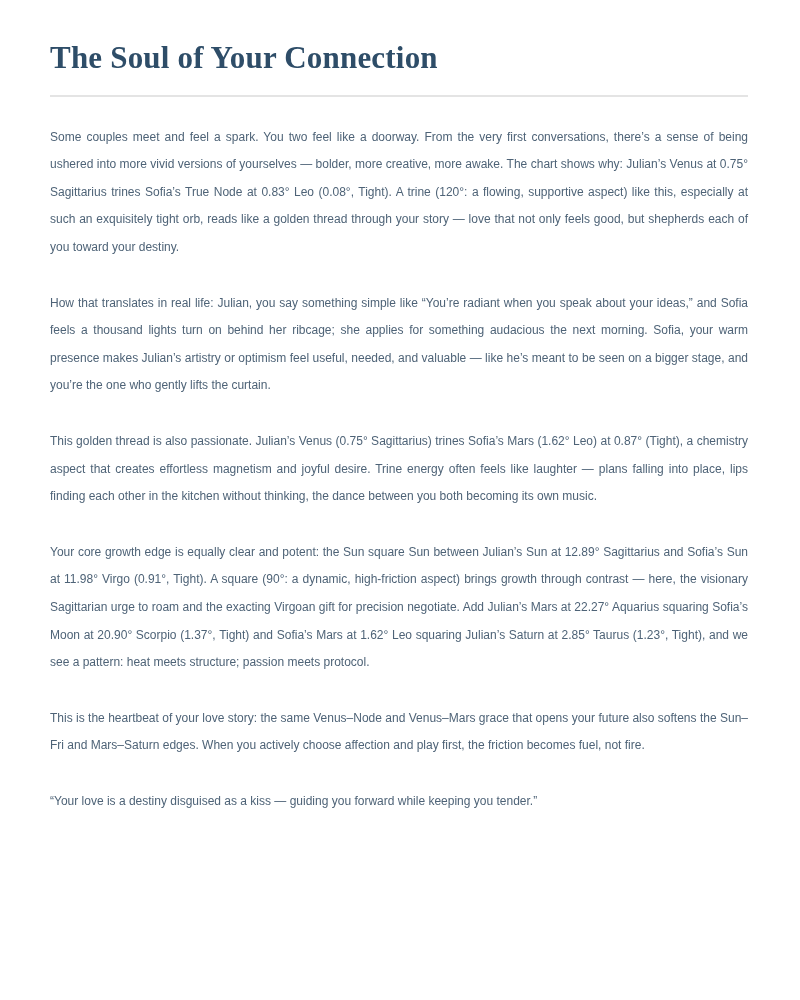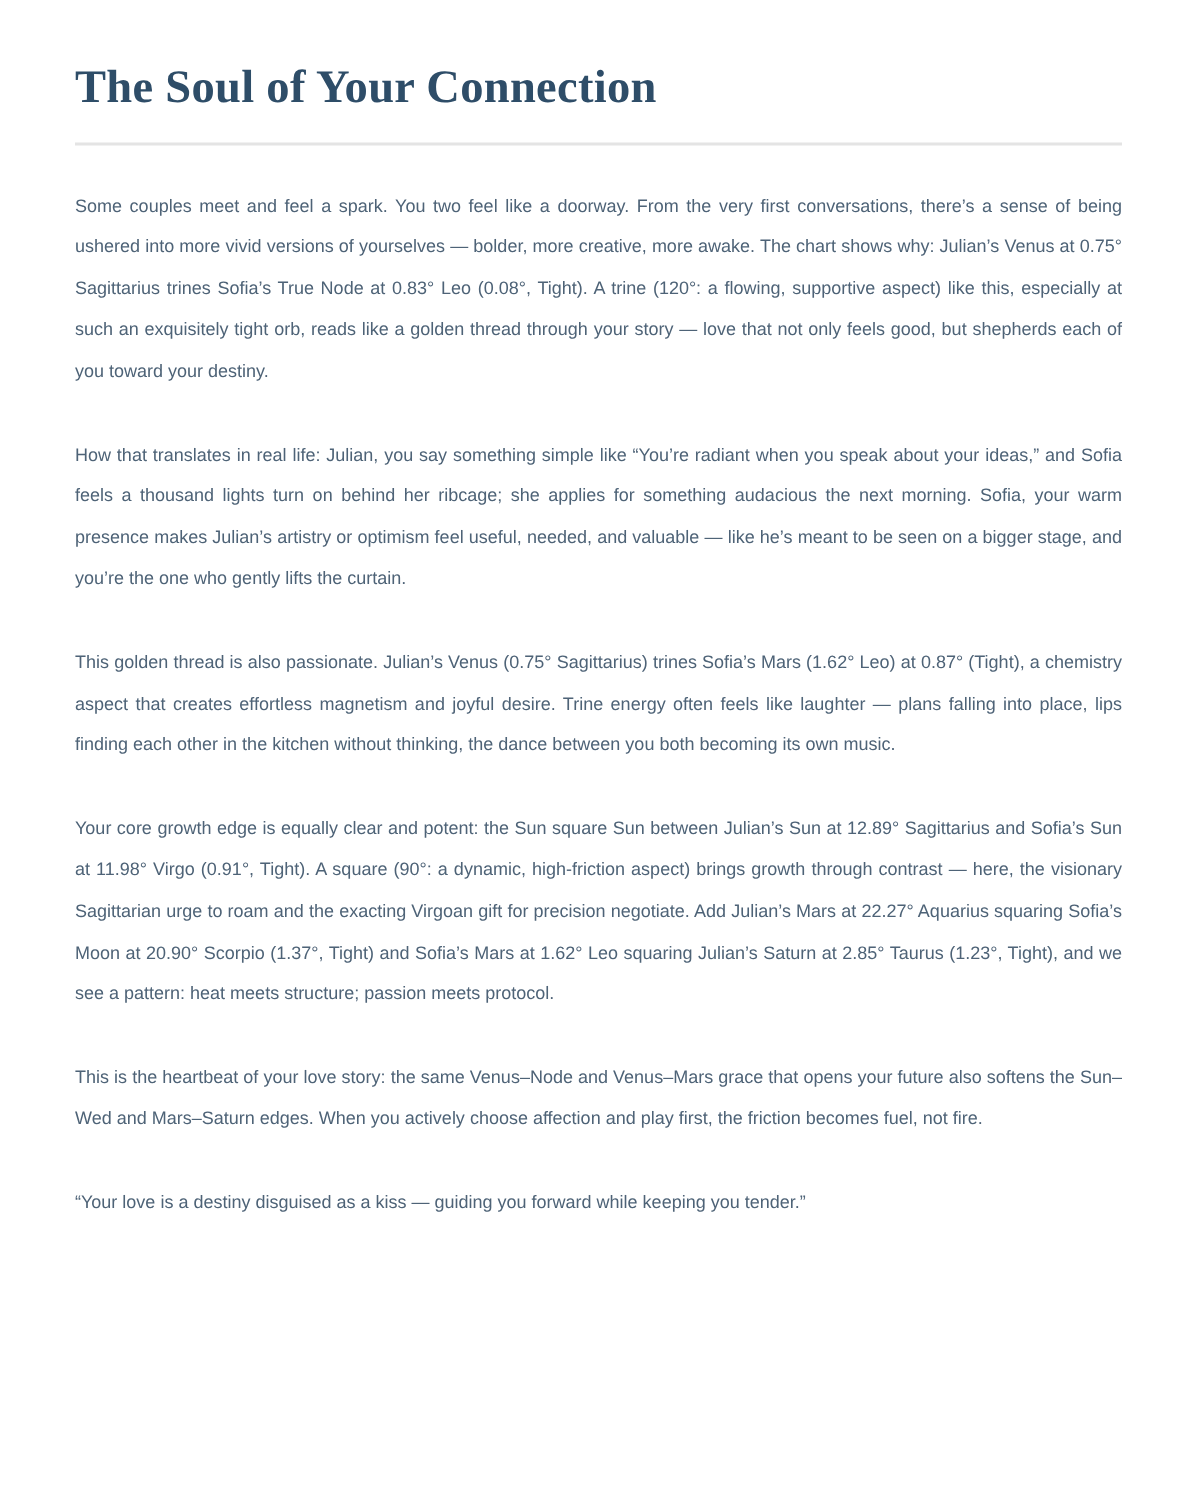--- a/index.html
+++ b/index.html
@@ -52,17 +52,17 @@
 
   <div>
     <p class="body-paragraph">Some couples meet and feel a spark. You two feel like a doorway. From the very first conversations, there’s a sense of being ushered into more vivid versions of yourselves — bolder, more creative, more awake. The chart shows why: Julian’s Venus at 0.75° Sagittarius trines Sofia’s True Node at 0.83° Leo (0.08°, Tight). A trine (120°: a flowing, supportive aspect) like this, especially at such an exquisitely tight orb, reads like a golden thread through your story — love that not only feels good, but shepherds each of you toward your destiny.</p>
 
     <p class="body-paragraph">How that translates in real life: Julian, you say something simple like “You’re radiant when you speak about your ideas,” and Sofia feels a thousand lights turn on behind her ribcage; she applies for something audacious the next morning. Sofia, your warm presence makes Julian’s artistry or optimism feel useful, needed, and valuable — like he’s meant to be seen on a bigger stage, and you’re the one who gently lifts the curtain.</p>
 
     <p class="body-paragraph">This golden thread is also passionate. Julian’s Venus (0.75° Sagittarius) trines Sofia’s Mars (1.62° Leo) at 0.87° (Tight), a chemistry aspect that creates effortless magnetism and joyful desire. Trine energy often feels like laughter — plans falling into place, lips finding each other in the kitchen without thinking, the dance between you both becoming its own music.</p>
 
     <p class="body-paragraph">Your core growth edge is equally clear and potent: the Sun square Sun between Julian’s Sun at 12.89° Sagittarius and Sofia’s Sun at 11.98° Virgo (0.91°, Tight). A square (90°: a dynamic, high-friction aspect) brings growth through contrast — here, the visionary Sagittarian urge to roam and the exacting Virgoan gift for precision negotiate. Add Julian’s Mars at 22.27° Aquarius squaring Sofia’s Moon at 20.90° Scorpio (1.37°, Tight) and Sofia’s Mars at 1.62° Leo squaring Julian’s Saturn at 2.85° Taurus (1.23°, Tight), and we see a pattern: heat meets structure; passion meets protocol.</p>
 
-    <p class="body-paragraph">This is the heartbeat of your love story: the same Venus–Node and Venus–Mars grace that opens your future also softens the Sun–Wed and Mars–Saturn edges. When you actively choose affection and play first, the friction becomes fuel, not fire.</p>
+    <p class="body-paragraph">This is the heartbeat of your love story: the same Venus–Node and Venus–Mars grace that opens your future also softens the Sun–Fri and Mars–Saturn edges. When you actively choose affection and play first, the friction becomes fuel, not fire.</p>
 
     <p class="body-paragraph">“Your love is a destiny disguised as a kiss — guiding you forward while keeping you tender.”</p>
   </div>
 </div>
 
 </body></html>

